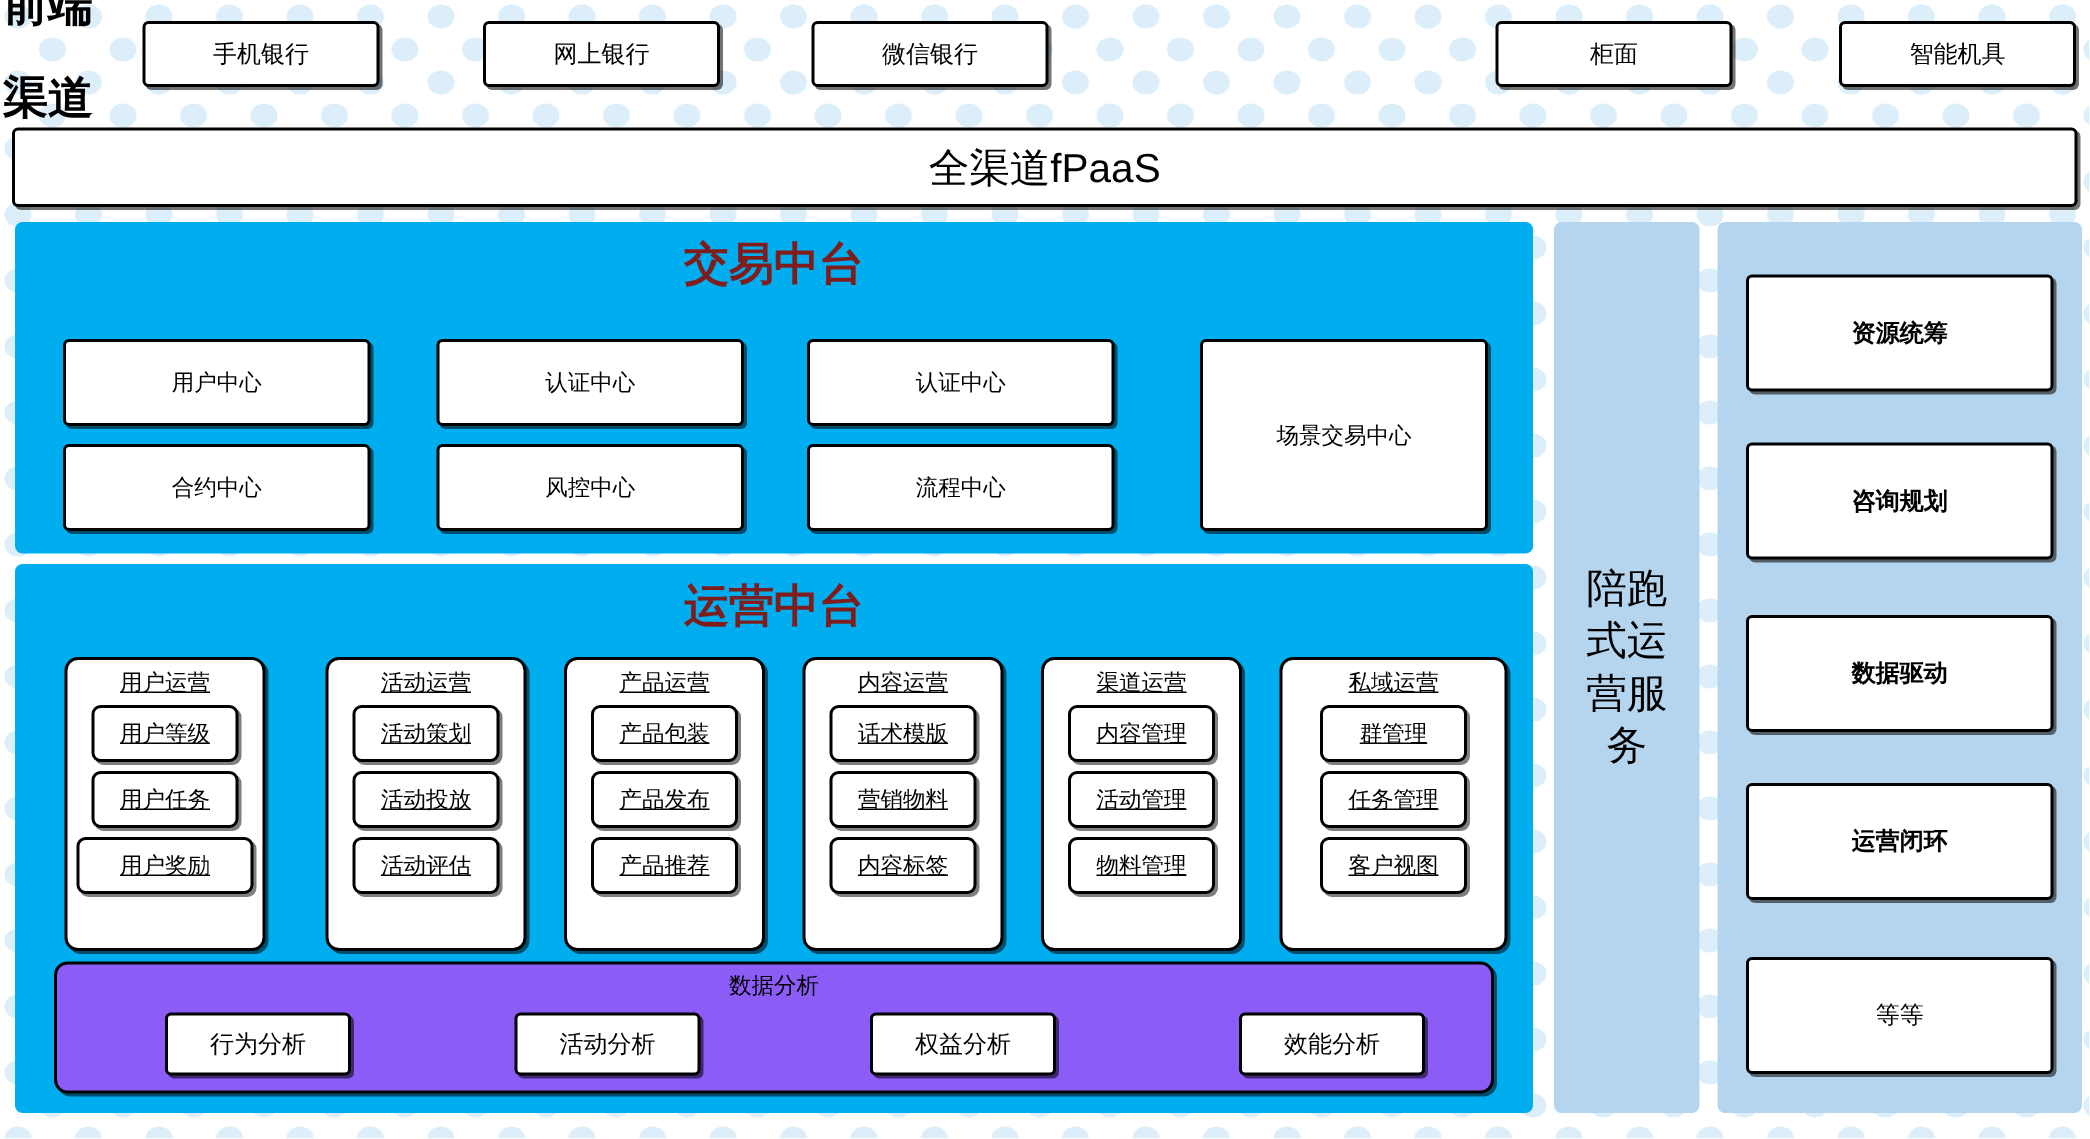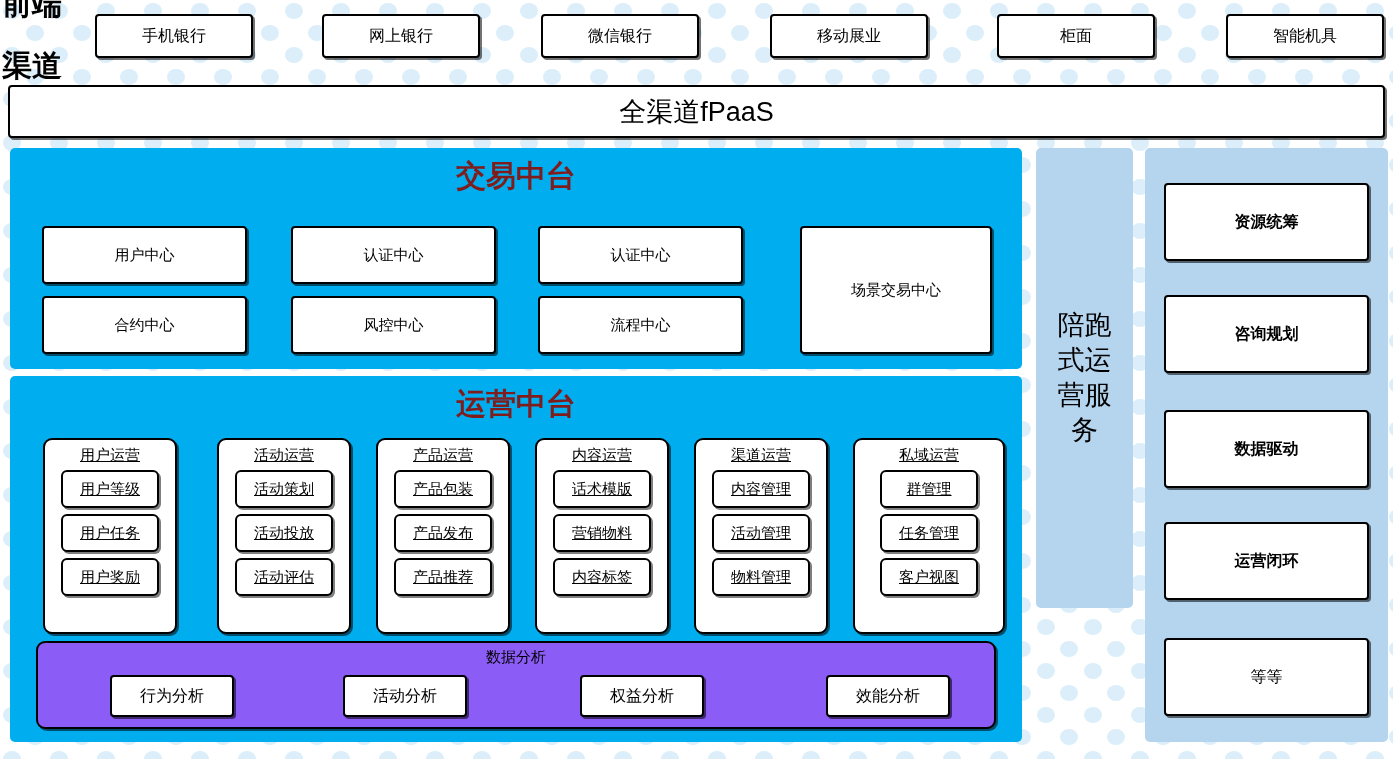--- a/index.html
+++ b/index.html
@@ -104,21 +104,21 @@
   }
   .anbox{
     position:absolute;top:32px;height:42px;
     font-size:16px;
   }
 
   
   .lblue{
     position:absolute;background:#B5D5EE;border-radius:5px;
   }
-  #col-service{left:1036px;top:148px;width:97px;height:460px;}
+  #col-service{left:1036px;top:148px;width:97px;height:594px;}
   #service-text{
     position:absolute;left:0;right:0;top:50%;transform:translateY(-50%);
     text-align:center;font-size:27px;line-height:35px;font-weight:normal;
     padding:0 6px;box-sizing:border-box;
   }
   #col-right{left:1145px;top:148px;width:243px;height:594px;}
   .rbox{
     position:absolute;left:19px;width:205px;height:78px;
     font-size:16px;font-weight:bold;
   }
@@ -148,23 +148,20 @@
 
   <div class="wbox chan" style="left:95px;width:158px;">
     <span>手机银行</span>
   </div>
   <div class="wbox chan" style="left:322px;width:158px;">
     <span>网上银行</span>
   </div>
   <div class="wbox chan" style="left:541px;width:158px;">
     <span>微信银行</span>
   </div>
-  <div class="wbox chan" style="left:770px;width:158px;">
-    <span>移动展业</span>
-  </div>
   <div class="wbox chan" style="left:997px;width:158px;">
     <span>柜面</span>
   </div>
   <div class="wbox chan" style="left:1226px;width:158px;">
     <span>智能机具</span>
   </div>
 
   <div class="wbox fpaas">
     <span>全渠道fPaaS</span>
   </div>
@@ -195,21 +192,21 @@
     </div>
   </div>
 
   <div class="cyan" id="panel-ops">
     <div class="cyan-title">运营中台</div>
 
     <div class="group" style="left:33px;top:62px;width:134px;height:196px;">
       <div class="group-title">用户运营</div>
       <div class="sub" style="width:98px;height:38px;">用户等级</div>
       <div class="sub" style="width:98px;height:38px;">用户任务</div>
-      <div class="sub" style="width:98px;height:38px;">用户奖励</div>
+      <div class="sub" style="width:118px;height:38px;">用户奖励</div>
     </div>
 
     <div class="group" style="left:207px;top:62px;width:134px;height:196px;">
       <div class="group-title">活动运营</div>
       <div class="sub" style="width:98px;height:38px;">活动策划</div>
       <div class="sub" style="width:98px;height:38px;">活动投放</div>
       <div class="sub" style="width:98px;height:38px;">活动评估</div>
     </div>
 
     <div class="group" style="left:366px;top:62px;width:134px;height:196px;">

